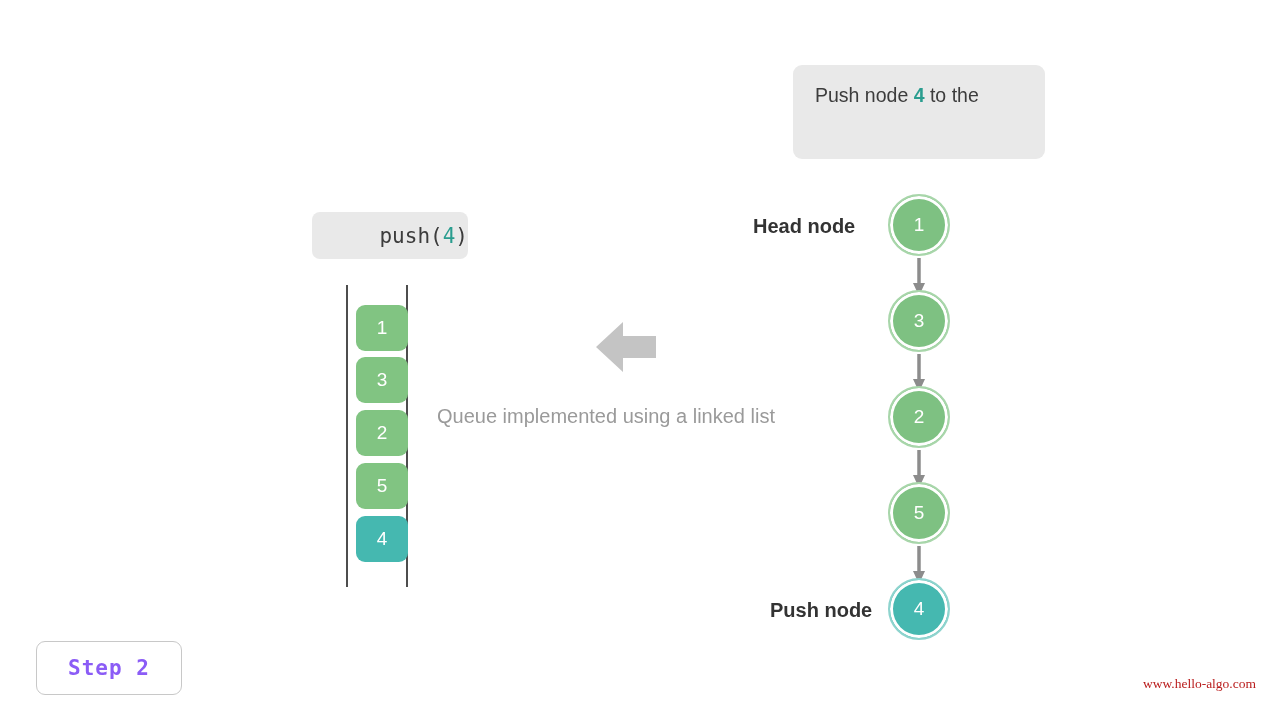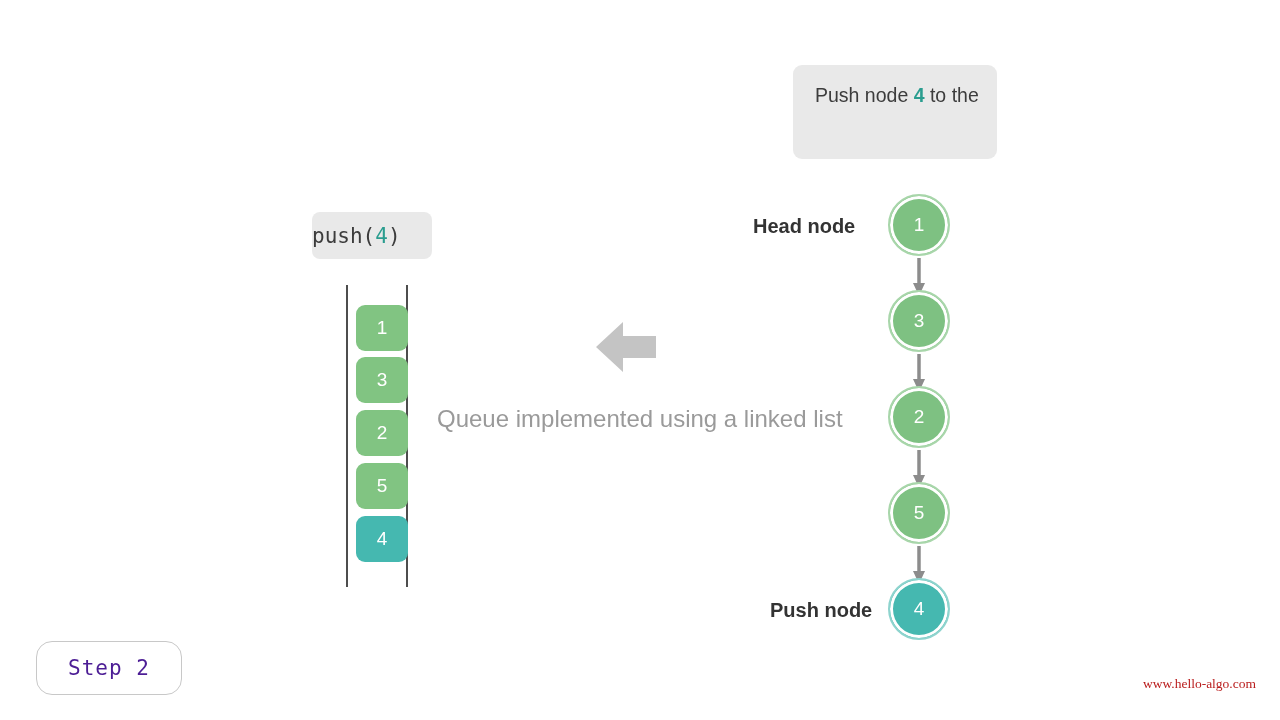--- a/index.html
+++ b/index.html
@@ -14,21 +14,21 @@
     overflow: hidden;
     font-family: "Liberation Sans", sans-serif;
     -webkit-font-smoothing: antialiased;
   }
 
   
   #callout {
     position: absolute;
     left: 793px;
     top: 65px;
-    width: 204px;
+    width: 252px;
     height: 94px;
     background: #e9e9e9;
     border-radius: 9px;
     box-sizing: border-box;
     padding: 16px 22px;
   }
   #callout .line {
     font-size: 19.5px;
     color: #3c3c3c;
     line-height: 29px;
@@ -37,27 +37,27 @@
   .accent-num {
     color: #2a9d8f;
     font-weight: bold;
   }
 
   
   #push-label {
     position: absolute;
     left: 312px;
     top: 212px;
-    width: 120px;
+    width: 156px;
     height: 47px;
     background: #e9e9e9;
     border-radius: 8px;
     display: flex;
     align-items: center;
-    justify-content: flex-start;
+    justify-content: flex-end;
     font-family: "DejaVu Sans Mono", monospace;
     font-size: 21px;
     color: #3c3c3c;
   }
   #push-label .accent-num {
     font-family: "DejaVu Sans Mono", monospace;
     font-weight: normal;
   }
 
   
@@ -99,21 +99,21 @@
     top: 319px;
     width: 60px;
     height: 56px;
   }
 
   
   #caption {
     position: absolute;
     left: 437px;
     top: 405px;
-    font-size: 24px;
+    font-size: 20px;
     color: #9a9a9a;
     white-space: nowrap;
   }
 
   
   #linked-list {
     position: absolute;
     left: 860px;
     top: 180px;
     width: 130px;
@@ -162,28 +162,28 @@
 
   
   #step-badge {
     position: absolute;
     left: 36px;
     top: 641px;
     width: 144px;
     height: 52px;
     background: #ffffff;
     border: 1.5px solid #c8c8c8;
-    border-radius: 16px;
+    border-radius: 9px;
     display: flex;
     align-items: center;
     justify-content: center;
     font-family: "DejaVu Sans Mono", monospace;
-    font-weight: normal;
+    font-weight: bold;
     font-size: 21px;
-    color: #4c1d95;
+    color: #8b5cf6;
     letter-spacing: 1px;
   }
 
   
   #watermark {
     position: absolute;
     right: 24px;
     top: 676px;
     font-family: Liberation Serif, serif;
     font-size: 13.5px;

